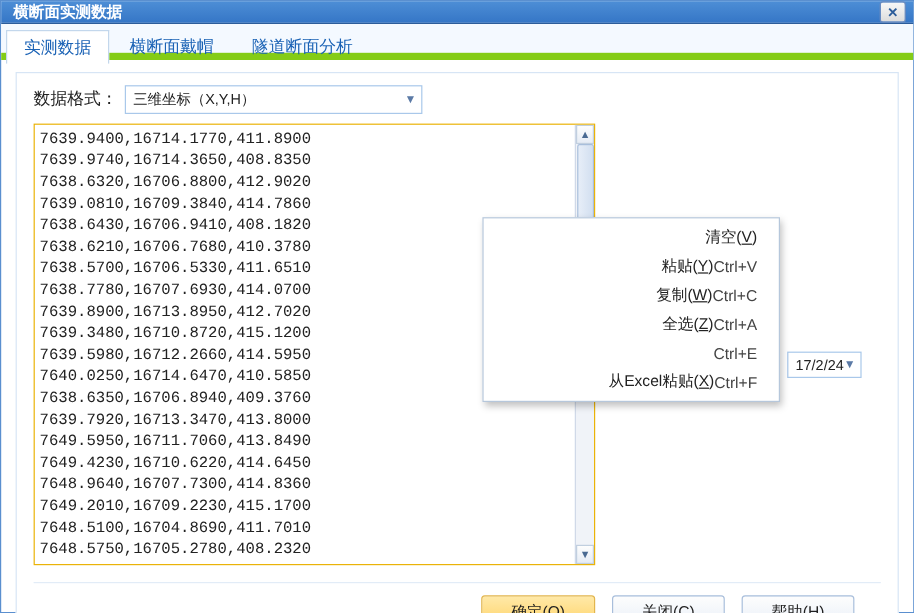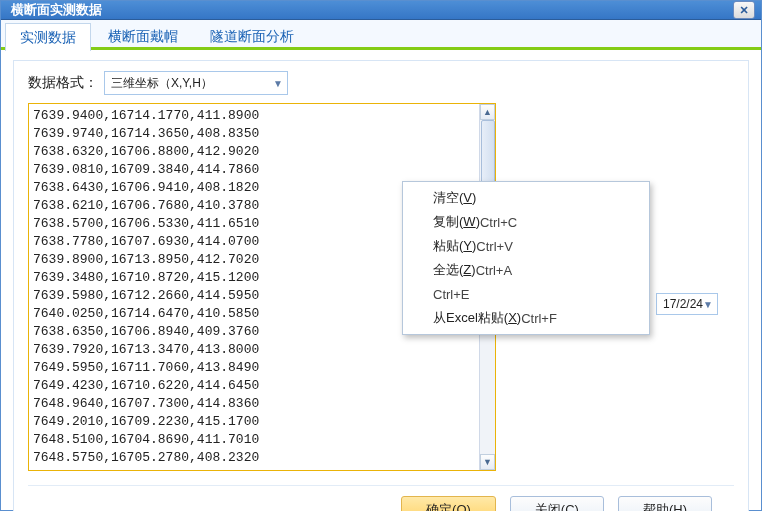--- a/index.html
+++ b/index.html
@@ -35,23 +35,23 @@
     border: 1px solid #6a8bbf;
     border-radius: 3px;
     color: #2b5c9a;
     display: flex; align-items: center; justify-content: center;
     font-weight: bold; font-size: 11px;
     cursor: pointer;
   }
   .tabs {
     height: 30px;
     display: flex;
-    align-items: center;
+    align-items: flex-start;
     padding: 4px 4px 0 4px;
-    border-bottom: 3px solid #84cc16;
+    border-bottom: 6px solid #84cc16;
     background: #f4f9ff;
   }
   .tab {
     padding: 5px 14px 4px 14px;
     color: #1a62b5;
     font-size: 14px;
     cursor: pointer;
     border: 1px solid transparent;
     border-bottom: none;
     margin-right: 2px;
@@ -194,21 +194,21 @@
     width: 248px;
     background: #fff;
     border: 1px solid #b6c7db;
     box-shadow: 2px 3px 6px rgba(0,0,0,0.25);
     padding: 4px 2px;
     font-size: 13px;
     z-index: 50;
   }
   .context-menu .mi {
     display:flex;
-    justify-content: flex-start;
+    justify-content: flex-end;
     align-items:center;
     padding: 4px 16px 4px 28px;
     cursor:pointer;
     height: 24px;
   }
   .shortcut { color:#444; }
   u { text-decoration: underline; }
 </style>
 </head>
 <body>
@@ -223,21 +223,21 @@
   <div class="tabs">
     <div class="tab active">实测数据</div>
     <div class="tab">横断面戴帽</div>
     <div class="tab">隧道断面分析</div>
   </div>
 
   <div class="content-wrap">
     <div class="inner-border">
       <div class="row">
         <span class="label">数据格式：</span>
-        <div class="combo" style="width:184px">
+        <div class="combo" style="width:248px">
           <span>三维坐标（X,Y,H）</span>
           <span class="arrow">▼</span>
         </div>
       </div>
 
       <div class="main-row">
         <div class="text-container">
           <div class="text-area">7639.9400,16714.1770,411.8900
 7639.9740,16714.3650,408.8350
 7638.6320,16706.8800,412.9020
@@ -314,28 +314,28 @@
       </div>
     </div>
   </div>
 
   <div class="context-menu">
     <div class="mi">
         <span>清空(<u>V</u>)</span>
         <span class="shortcut"></span>
       </div>
     <div class="mi">
+        <span>粘贴(<u>Y</u>)</span>
+        <span class="shortcut">Ctrl+V</span>
+      </div>
+    <div class="mi">
         <span>复制(<u>W</u>)</span>
         <span class="shortcut">Ctrl+C</span>
       </div>
     <div class="mi">
-        <span>粘贴(<u>Y</u>)</span>
-        <span class="shortcut">Ctrl+V</span>
-      </div>
-    <div class="mi">
         <span>全选(<u>Z</u>)</span>
         <span class="shortcut">Ctrl+A</span>
       </div>
     <div class="mi">
         <span class="shortcut">Ctrl+E</span>
       </div>
     <div class="mi">
         <span>从Excel粘贴(<u>X</u>)</span>
         <span class="shortcut">Ctrl+F</span>
       </div>

